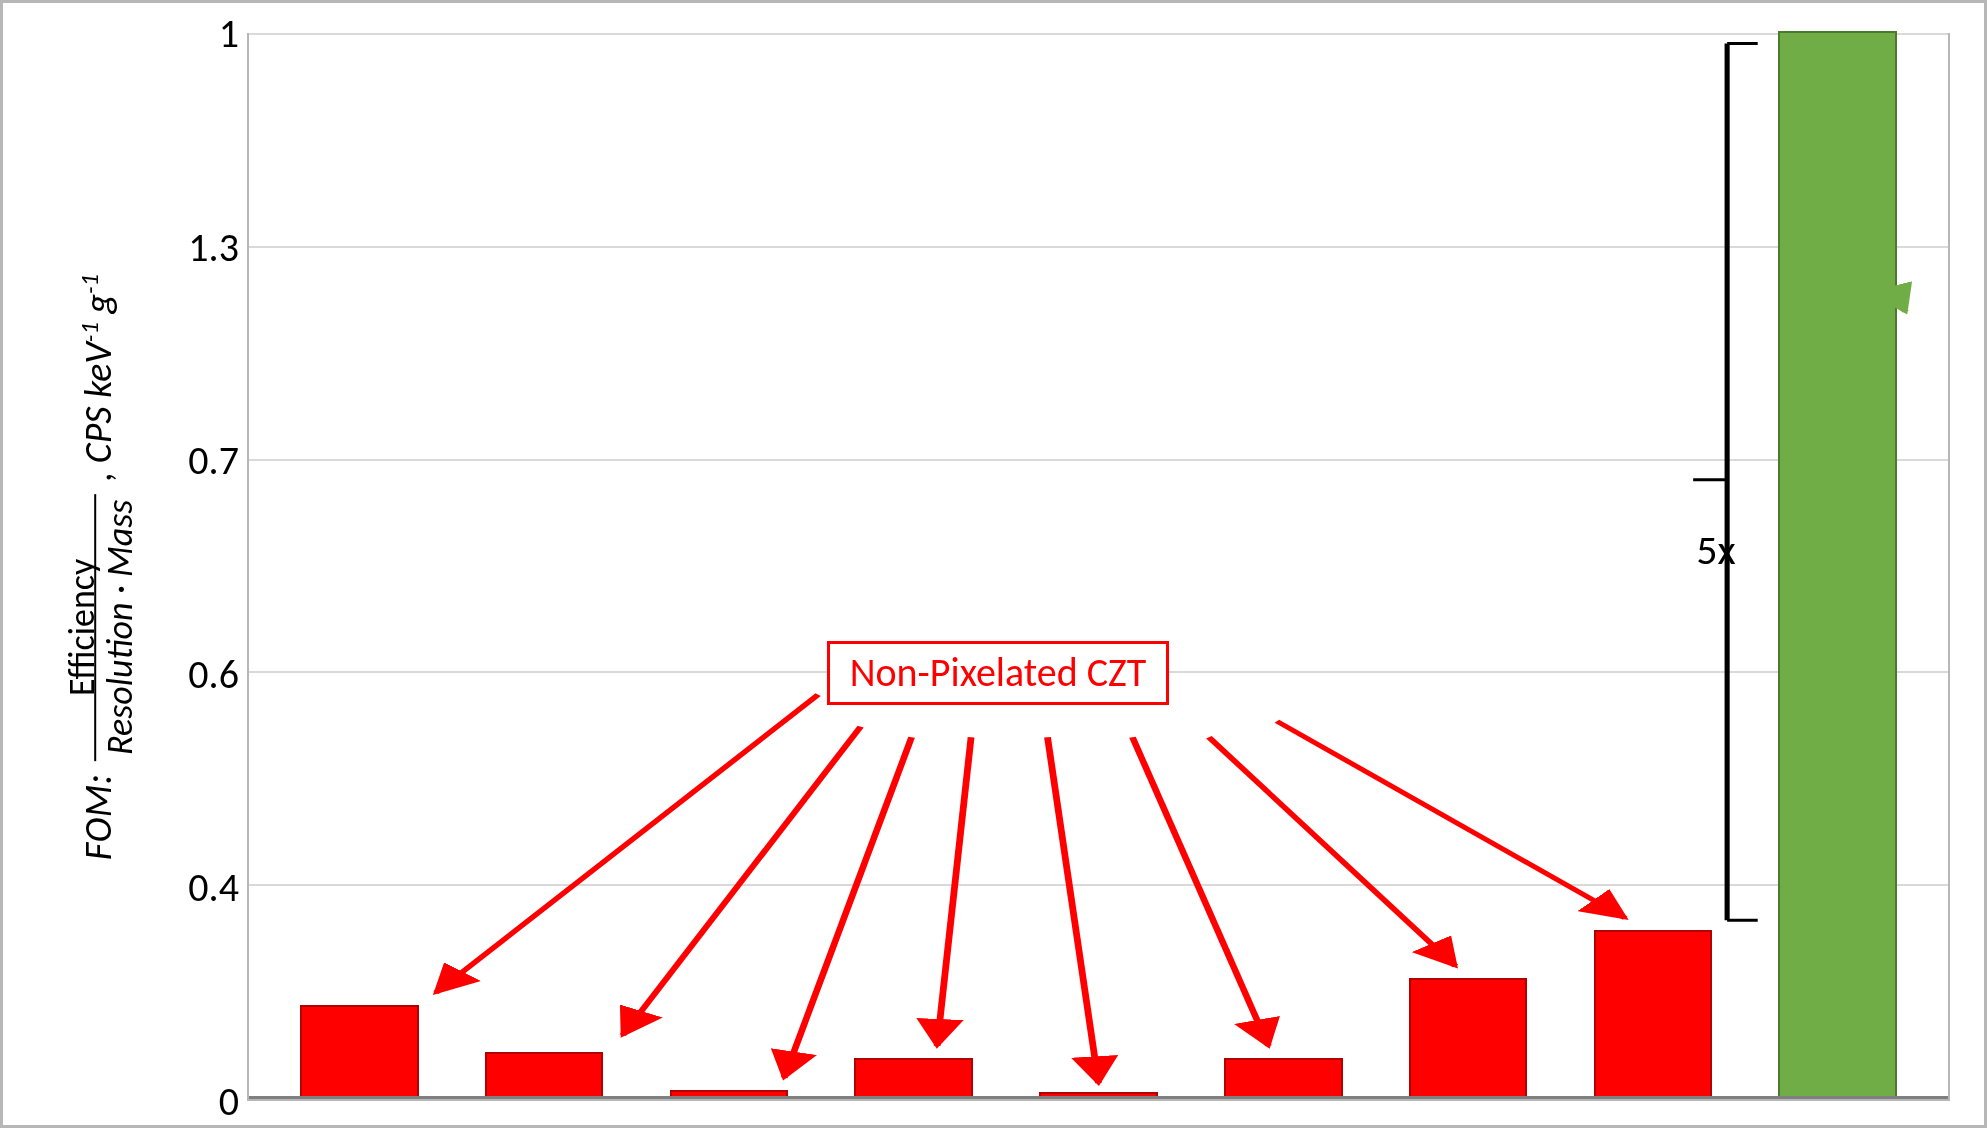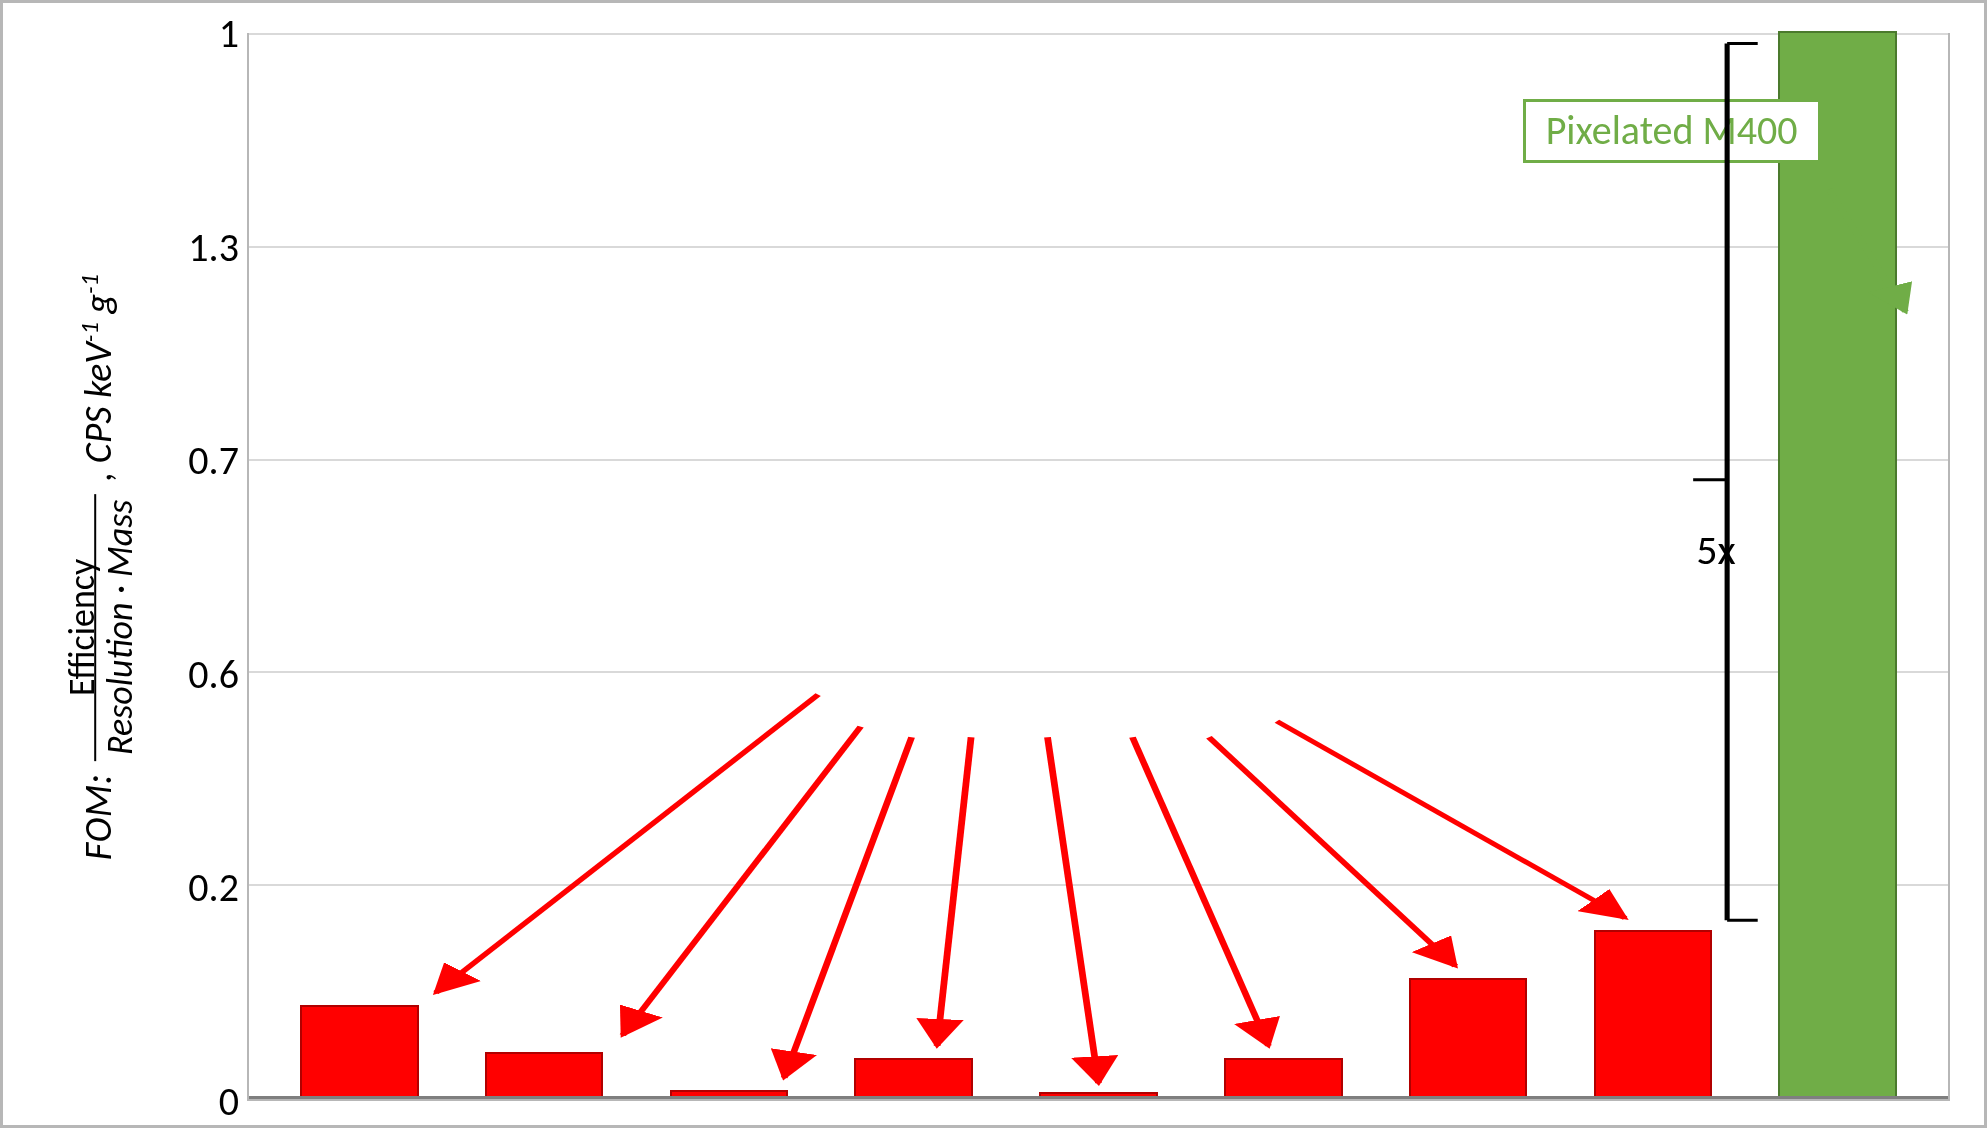--- a/index.html
+++ b/index.html
@@ -154,21 +154,21 @@
         <span class="frac">
           <span class="num">Efficiency</span><br>
           <span class="den">Resolution · Mass</span>
         </span>
         <span class="units">, <span style="font-style:italic">CPS keV</span><sup>-1</sup> <span style="font-style:italic">g</span><sup>-1</sup></span>
       </div>
     </div>
 
     <div class="tick-col">
       <span class="tick" style="top:100%">0</span>
-      <span class="tick" style="top:80%">0.2</span>
+      <span class="tick" style="top:80%">0.4</span>
       <span class="tick" style="top:60%">0.6</span>
       <span class="tick" style="top:40%">0.7</span>
       <span class="tick" style="top:20%">1.3</span>
       <span class="tick" style="top:0%">1</span>
     </div>
 
     <div class="plot-wrap">
       <div class="plot-area">
         <div class="gridline" style="bottom:20%"></div>
         <div class="gridline" style="bottom:40%"></div>
@@ -199,21 +199,21 @@
               <div class="bar red" style="height: 11%;"></div>
             </div>
             <div class="bar-slot">
               <div class="bar red" style="height: 15.5%;"></div>
             </div>
             <div class="bar-slot">
               <div class="bar green" style="height: 100%;"></div>
             </div>
           </div>
 
-        <div class="callout green" style="right:7.5%; top:6%;">Pixelated M400</div>
+        <div class="callout red" style="left:34%; top:57%;">Non-Pixelated CZT</div>
         <div class="fivex" style="right:12.5%; top:46%;">5x</div>
 
         <svg class="overlay" viewBox="0 0 1000 1000" preserveAspectRatio="none">
           <defs>
             <marker id="arrRed" viewBox="0 0 10 10" refX="9" refY="5" markerWidth="7" markerHeight="7" orient="auto-start-reverse">
               <path d="M0,0 L10,5 L0,10 Z" fill="#ff0000"></path>
             </marker>
             <marker id="arrGreen" viewBox="0 0 10 10" refX="9" refY="5" markerWidth="7" markerHeight="7" orient="auto-start-reverse">
               <path d="M0,0 L10,5 L0,10 Z" fill="#70ad47"></path>
             </marker>

